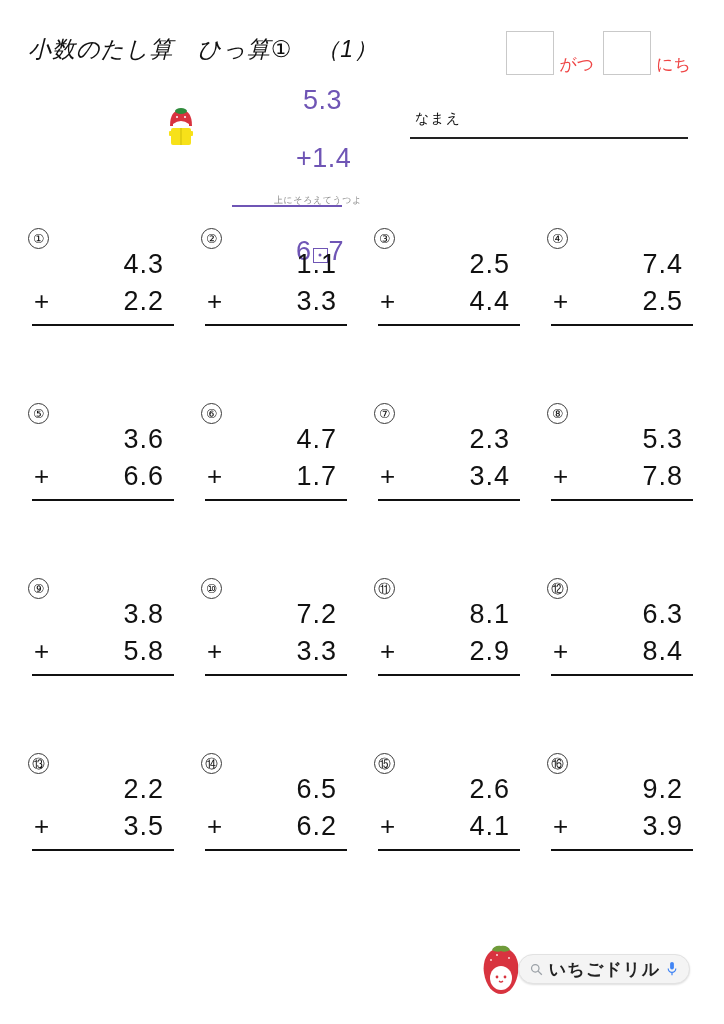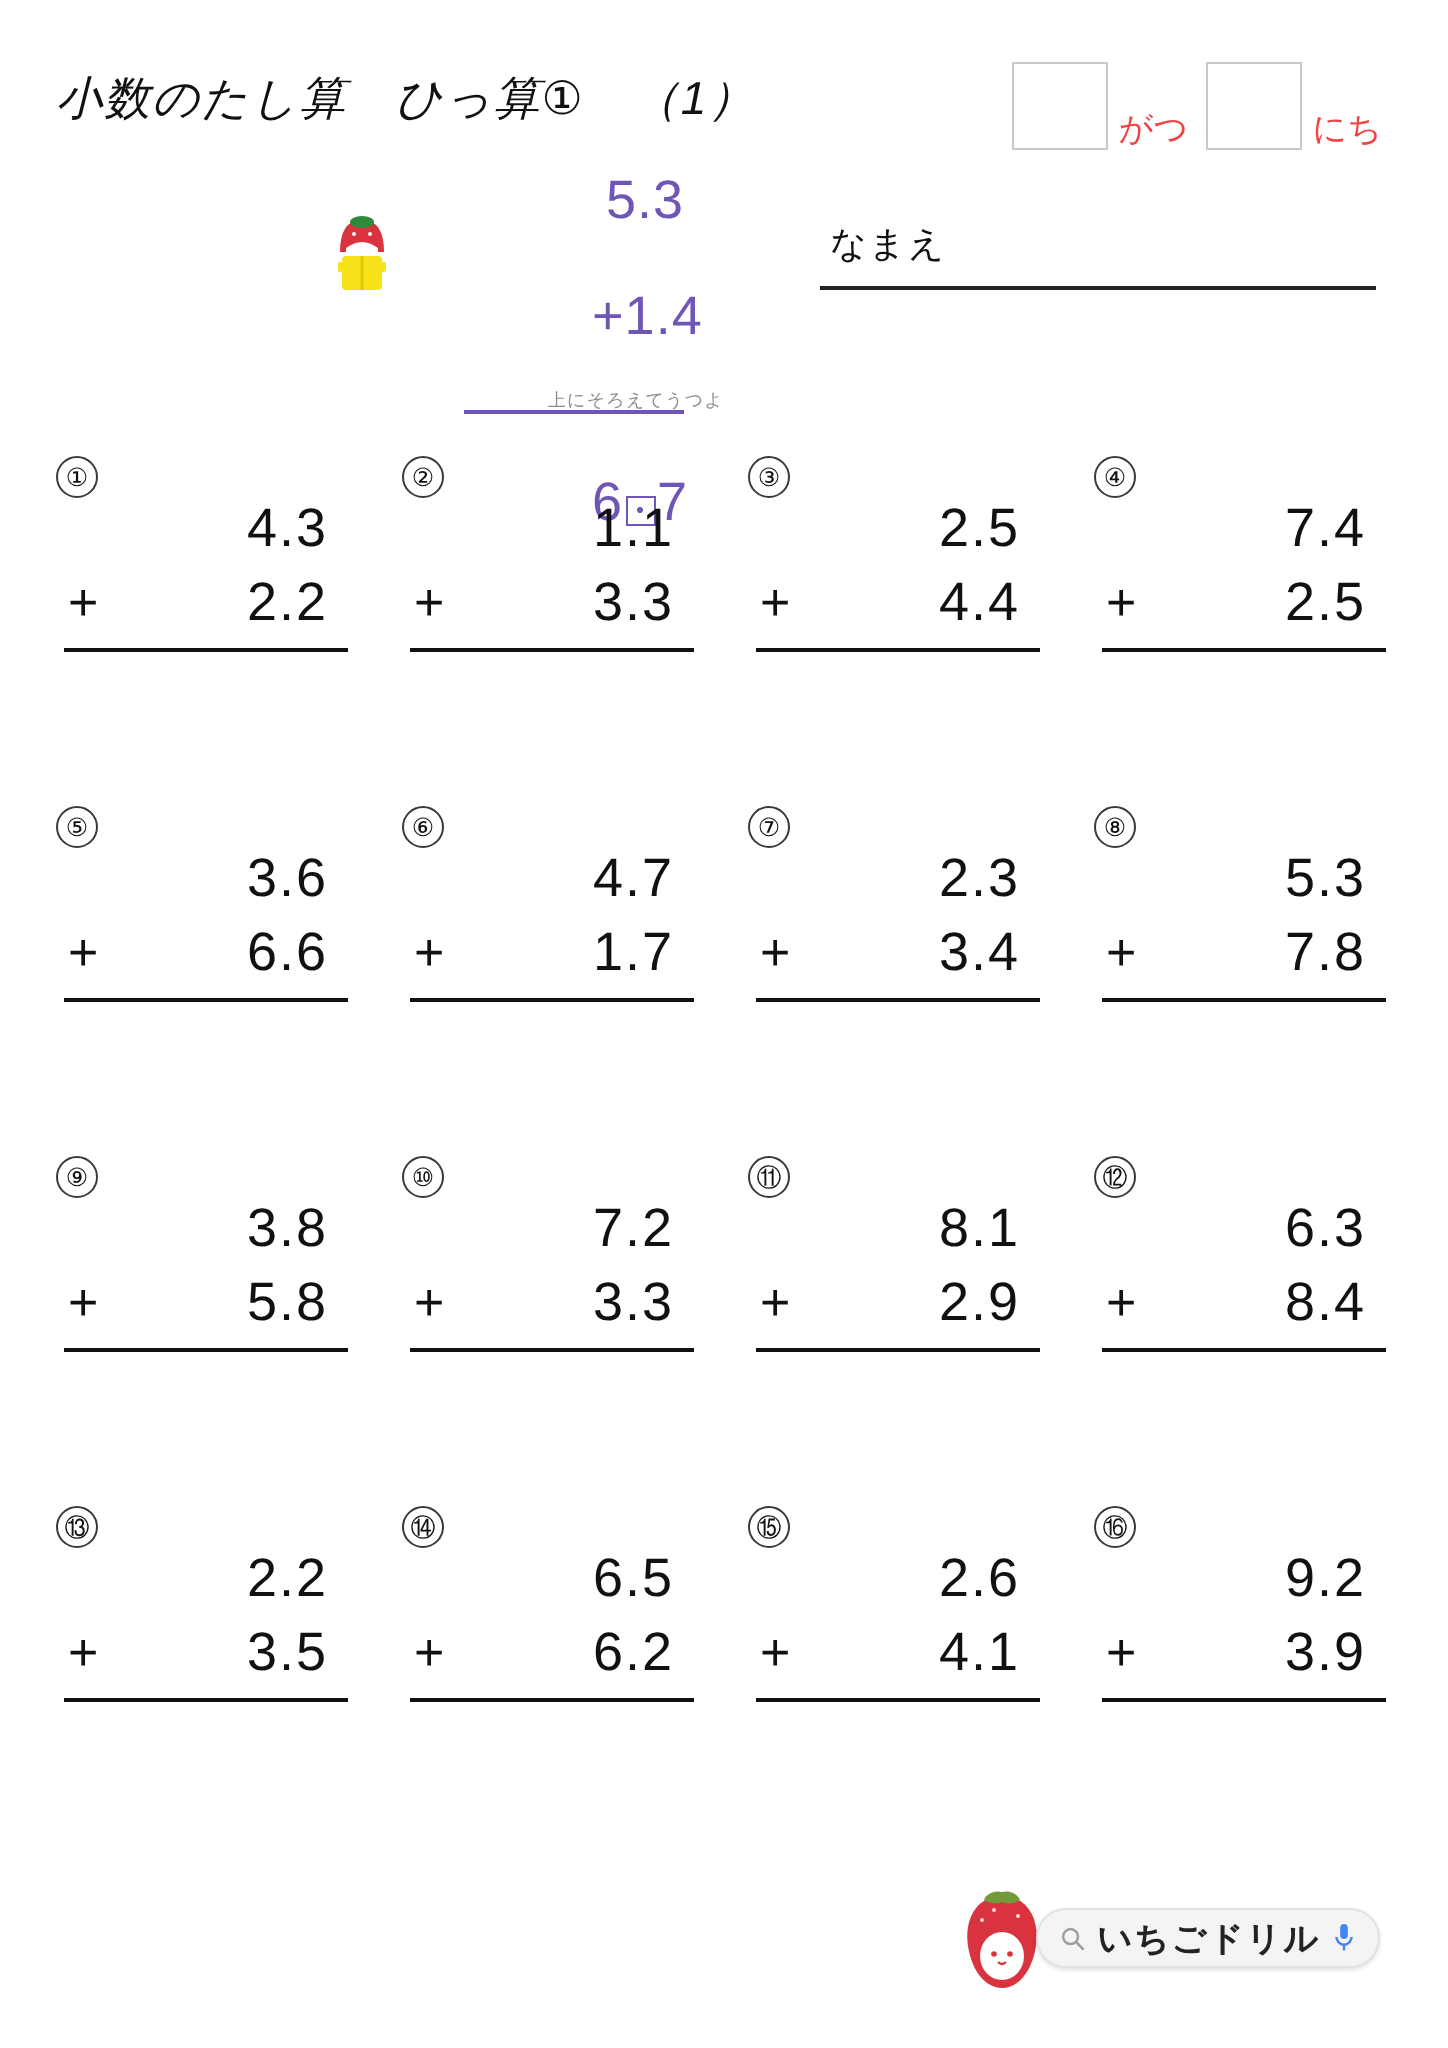--- a/index.html
+++ b/index.html
@@ -152,21 +152,21 @@
   }
 
   
   .name-area {
     position: absolute;
     left: 410px;
     top: 110px;
     width: 282px;
   }
   .name-label {
-    font-size: 18px;
+    font-size: 14px;
     color: #111;
     letter-spacing: 1px;
     padding-left: 5px;
   }
   .name-line {
     margin-top: 9px;
     border-bottom: 2px solid #222;
     width: 278px;
   }
 

